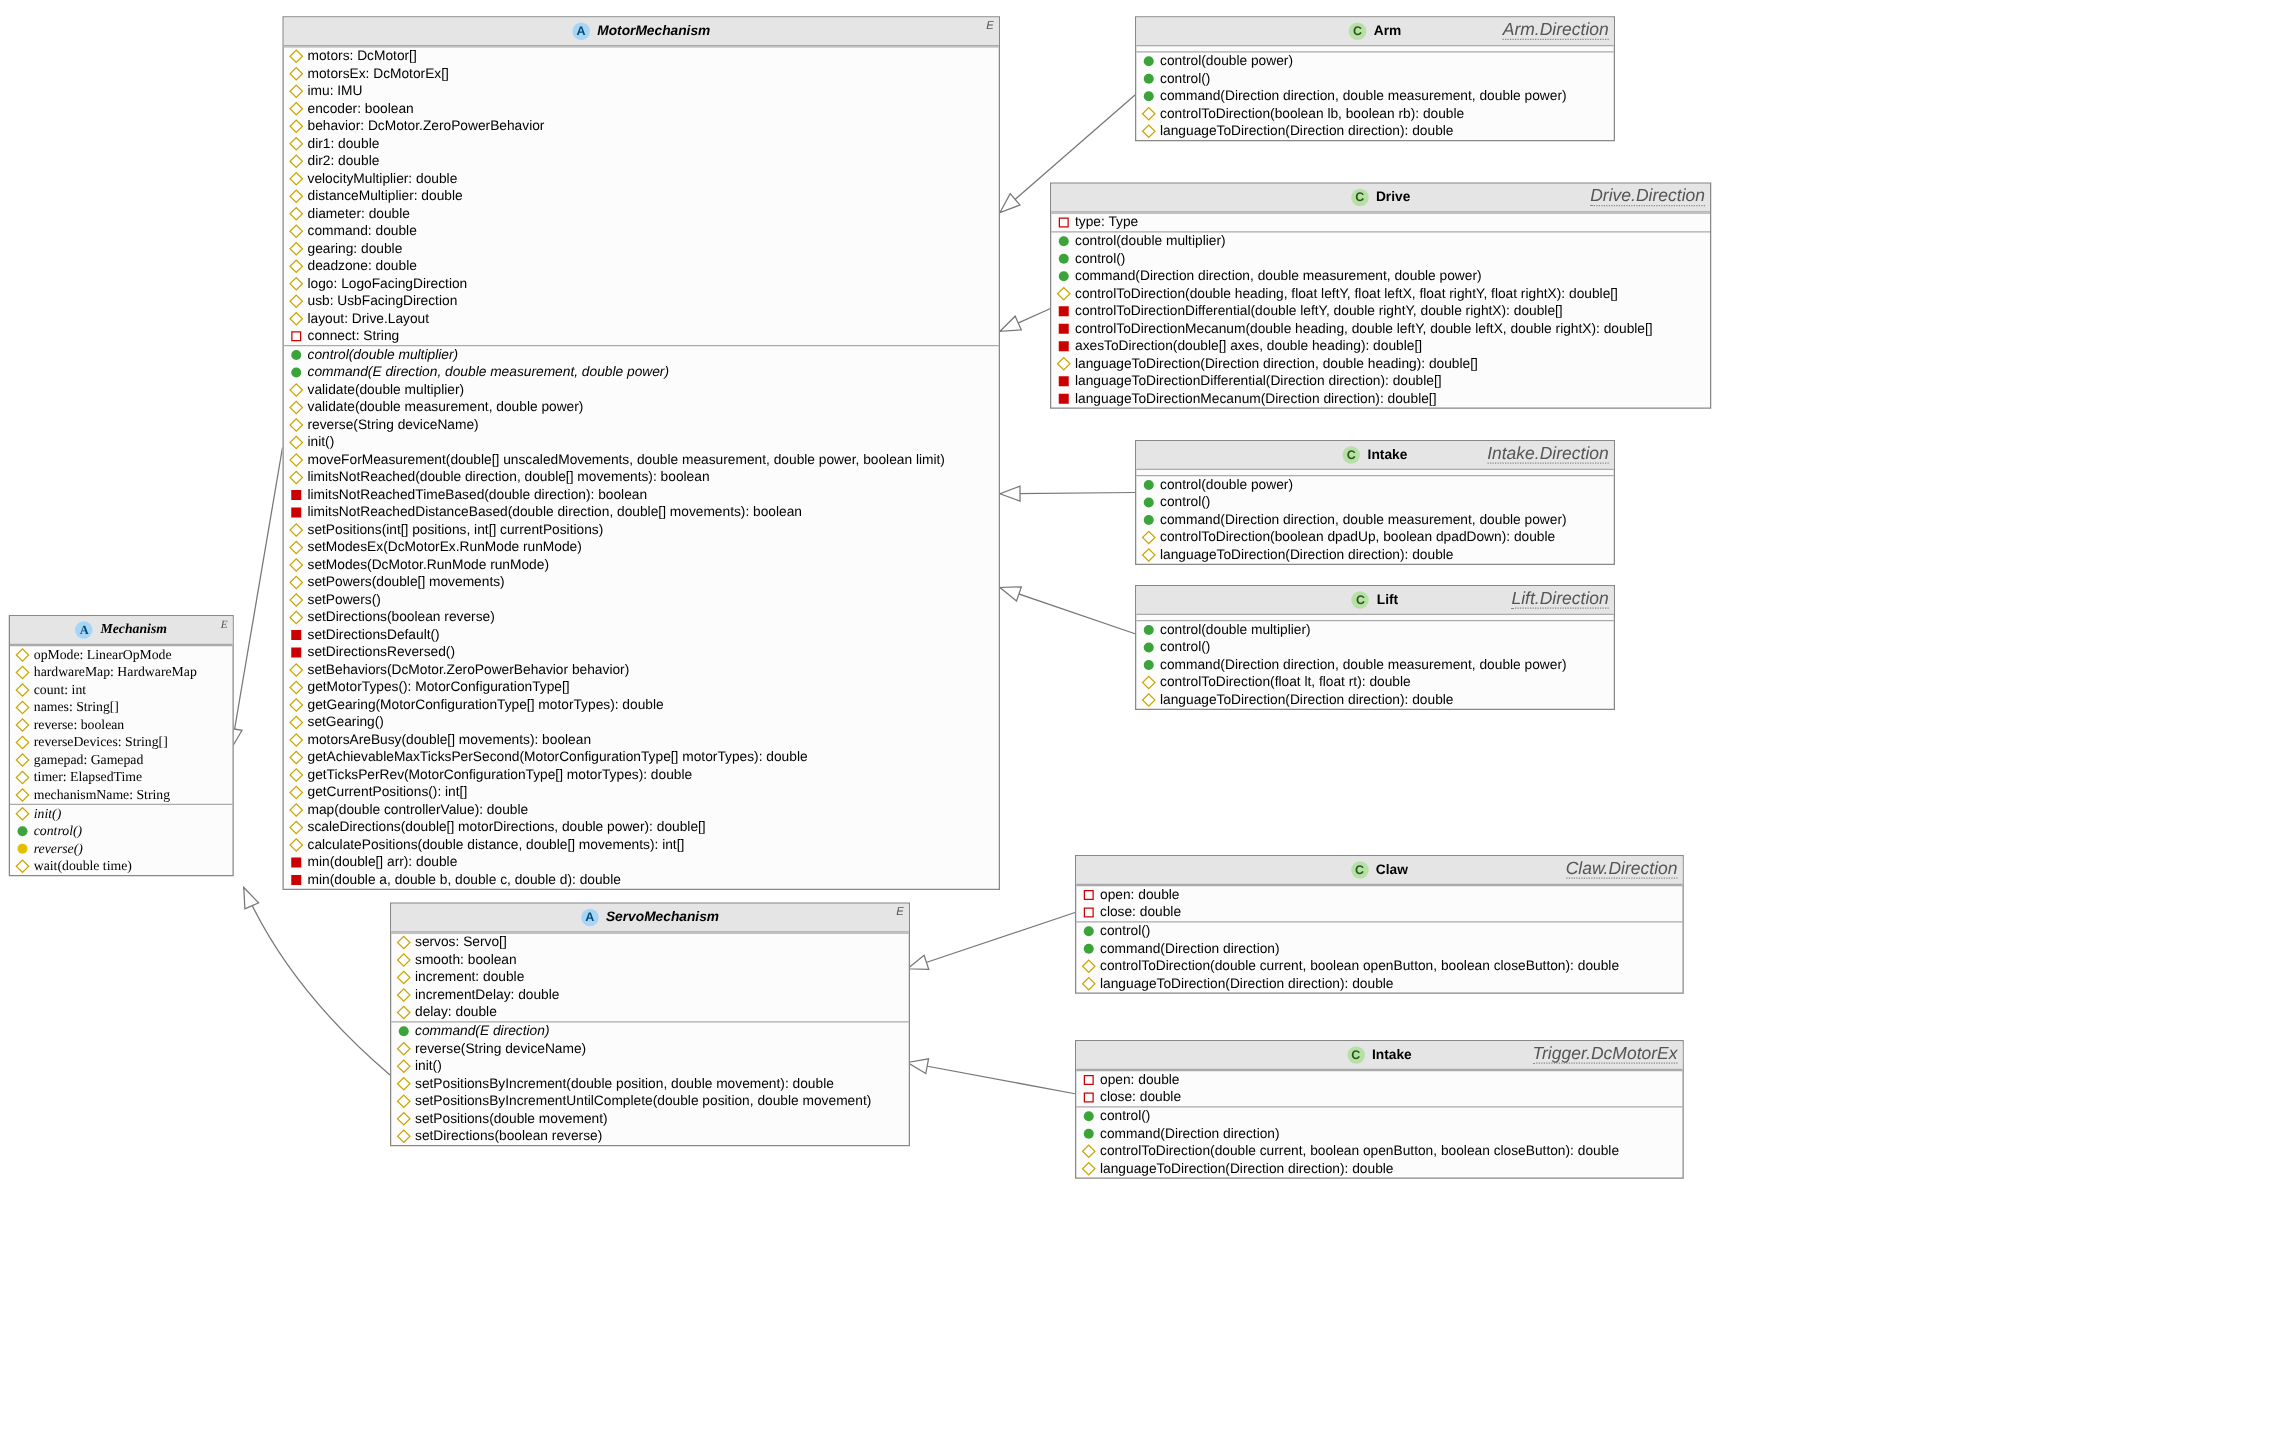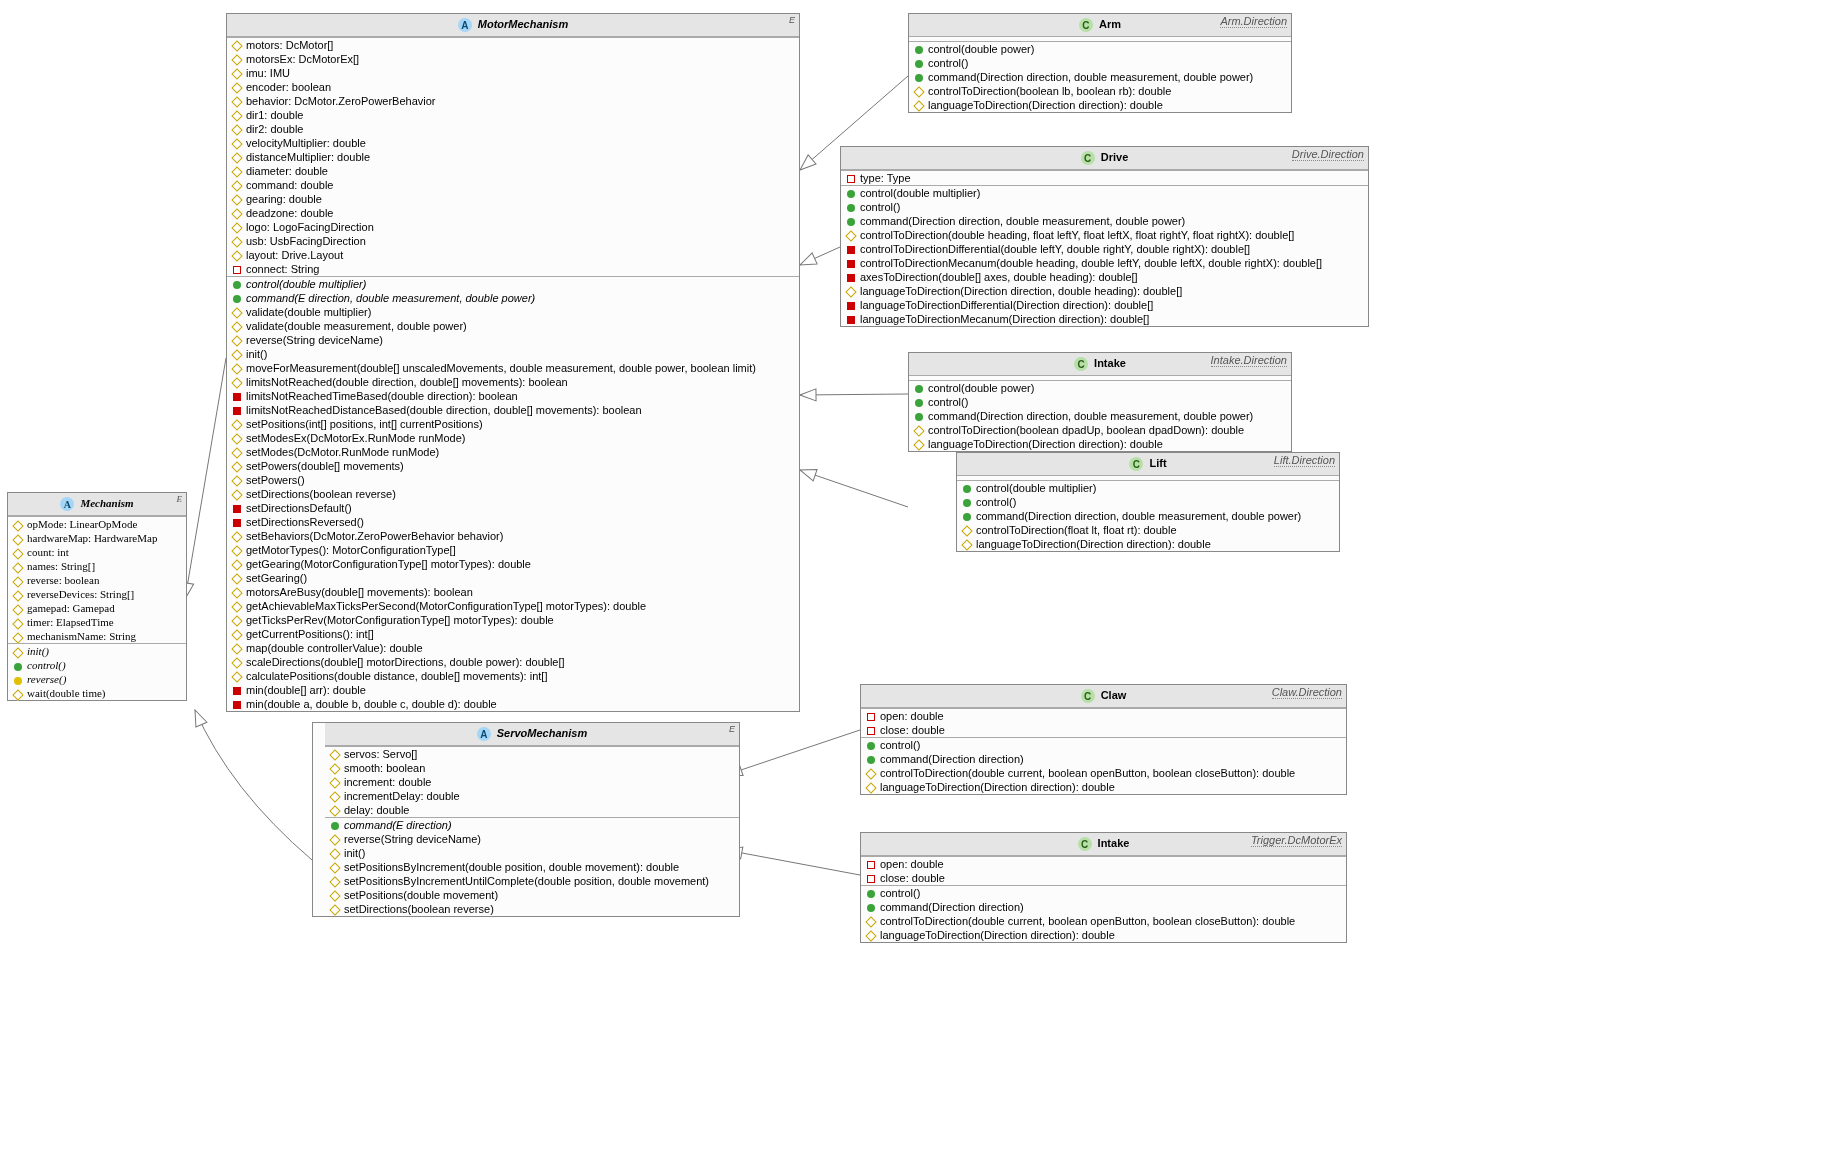--- a/index.html
+++ b/index.html
@@ -11,21 +11,21 @@
   .st-c{background:#b7e0a7;color:#2a5a1a;}
   .sep{border-top:1px solid #aaa;height:0;}
   .row{padding:0 6px;line-height:14px;white-space:nowrap;}
   .row.italic{font-style:italic;}
   .sym{display:inline-block;width:8px;height:8px;margin-right:5px;vertical-align:middle;}
   .s-yd{background:#fff;border:1px solid #c9a600;transform:rotate(45deg);width:6px;height:6px;}
   .s-rb{background:#fff;border:1px solid #c00;width:6px;height:6px;}
   .s-gc{background:#3aa33a;border-radius:50%;}
   .s-yc{background:#e0c000;border-radius:50%;}
   .s-rs{background:#c00;}
-  .tag{position:absolute;top:1px;right:4px;font-size:11px;font-style:italic;font-weight:normal;border-bottom:1px dotted #888;color:#555;}
+  .tag{position:absolute;top:1px;right:4px;font-size:14px;font-style:italic;font-weight:normal;border-bottom:1px dotted #888;color:#555;}
   .mini{position:absolute;top:1px;right:4px;font-size:9px;font-style:italic;font-weight:normal;color:#555;}
   svg.arrows{position:absolute;top:0;left:0;pointer-events:none;}
 </style>
 </head>
 <body>
 <div id="canvas">
 
 <svg class="arrows" width="1834" height="1163">
   <defs>
     <marker id="tri" markerWidth="18" markerHeight="14" refX="17" refY="7" orient="auto">
@@ -114,21 +114,21 @@
       <div class="row"><span class="sym s-yd"></span><span>motorsAreBusy(double[] movements): boolean</span></div>
       <div class="row"><span class="sym s-yd"></span><span>getAchievableMaxTicksPerSecond(MotorConfigurationType[] motorTypes): double</span></div>
       <div class="row"><span class="sym s-yd"></span><span>getTicksPerRev(MotorConfigurationType[] motorTypes): double</span></div>
       <div class="row"><span class="sym s-yd"></span><span>getCurrentPositions(): int[]</span></div>
       <div class="row"><span class="sym s-yd"></span><span>map(double controllerValue): double</span></div>
       <div class="row"><span class="sym s-yd"></span><span>scaleDirections(double[] motorDirections, double power): double[]</span></div>
       <div class="row"><span class="sym s-yd"></span><span>calculatePositions(double distance, double[] movements): int[]</span></div>
       <div class="row"><span class="sym s-rs"></span><span>min(double[] arr): double</span></div>
       <div class="row"><span class="sym s-rs"></span><span>min(double a, double b, double c, double d): double</span></div>
     </div>
-    <div class="box" style="left: 312px; top: 722px; width: 414px; padding-left: 12px;">
+    <div class="box" style="left: 312px; top: 722px; width: 414px;">
       <div class="head"><span class="stereo st-a">A</span><span style="font-style: italic;">ServoMechanism</span><span class="mini">E</span></div>
       <div class="sep"></div>
       <div class="row"><span class="sym s-yd"></span><span>servos: Servo[]</span></div>
       <div class="row"><span class="sym s-yd"></span><span>smooth: boolean</span></div>
       <div class="row"><span class="sym s-yd"></span><span>increment: double</span></div>
       <div class="row"><span class="sym s-yd"></span><span>incrementDelay: double</span></div>
       <div class="row"><span class="sym s-yd"></span><span>delay: double</span></div>
       <div class="sep"></div>
       <div class="row italic"><span class="sym s-gc"></span><span>command(E direction)</span></div>
       <div class="row"><span class="sym s-yd"></span><span>reverse(String deviceName)</span></div>
@@ -167,21 +167,21 @@
     <div class="box" style="left: 908px; top: 352px; width: 382px;">
       <div class="head"><span class="stereo st-c">C</span><span>Intake</span><span class="tag">Intake.Direction</span></div>
       <div style="height: 4px;"></div>
       <div class="sep"></div>
       <div class="row"><span class="sym s-gc"></span><span>control(double power)</span></div>
       <div class="row"><span class="sym s-gc"></span><span>control()</span></div>
       <div class="row"><span class="sym s-gc"></span><span>command(Direction direction, double measurement, double power)</span></div>
       <div class="row"><span class="sym s-yd"></span><span>controlToDirection(boolean dpadUp, boolean dpadDown): double</span></div>
       <div class="row"><span class="sym s-yd"></span><span>languageToDirection(Direction direction): double</span></div>
     </div>
-    <div class="box" style="left: 908px; top: 452px; width: 382px; margin-left: 48px;">
+    <div class="box" style="left: 908px; top: 468px; width: 382px;">
       <div class="head"><span class="stereo st-c">C</span><span>Lift</span><span class="tag">Lift.Direction</span></div>
       <div style="height: 4px;"></div>
       <div class="sep"></div>
       <div class="row"><span class="sym s-gc"></span><span>control(double multiplier)</span></div>
       <div class="row"><span class="sym s-gc"></span><span>control()</span></div>
       <div class="row"><span class="sym s-gc"></span><span>command(Direction direction, double measurement, double power)</span></div>
       <div class="row"><span class="sym s-yd"></span><span>controlToDirection(float lt, float rt): double</span></div>
       <div class="row"><span class="sym s-yd"></span><span>languageToDirection(Direction direction): double</span></div>
     </div>
     <div class="box" style="left: 860px; top: 684px; width: 485px;">

